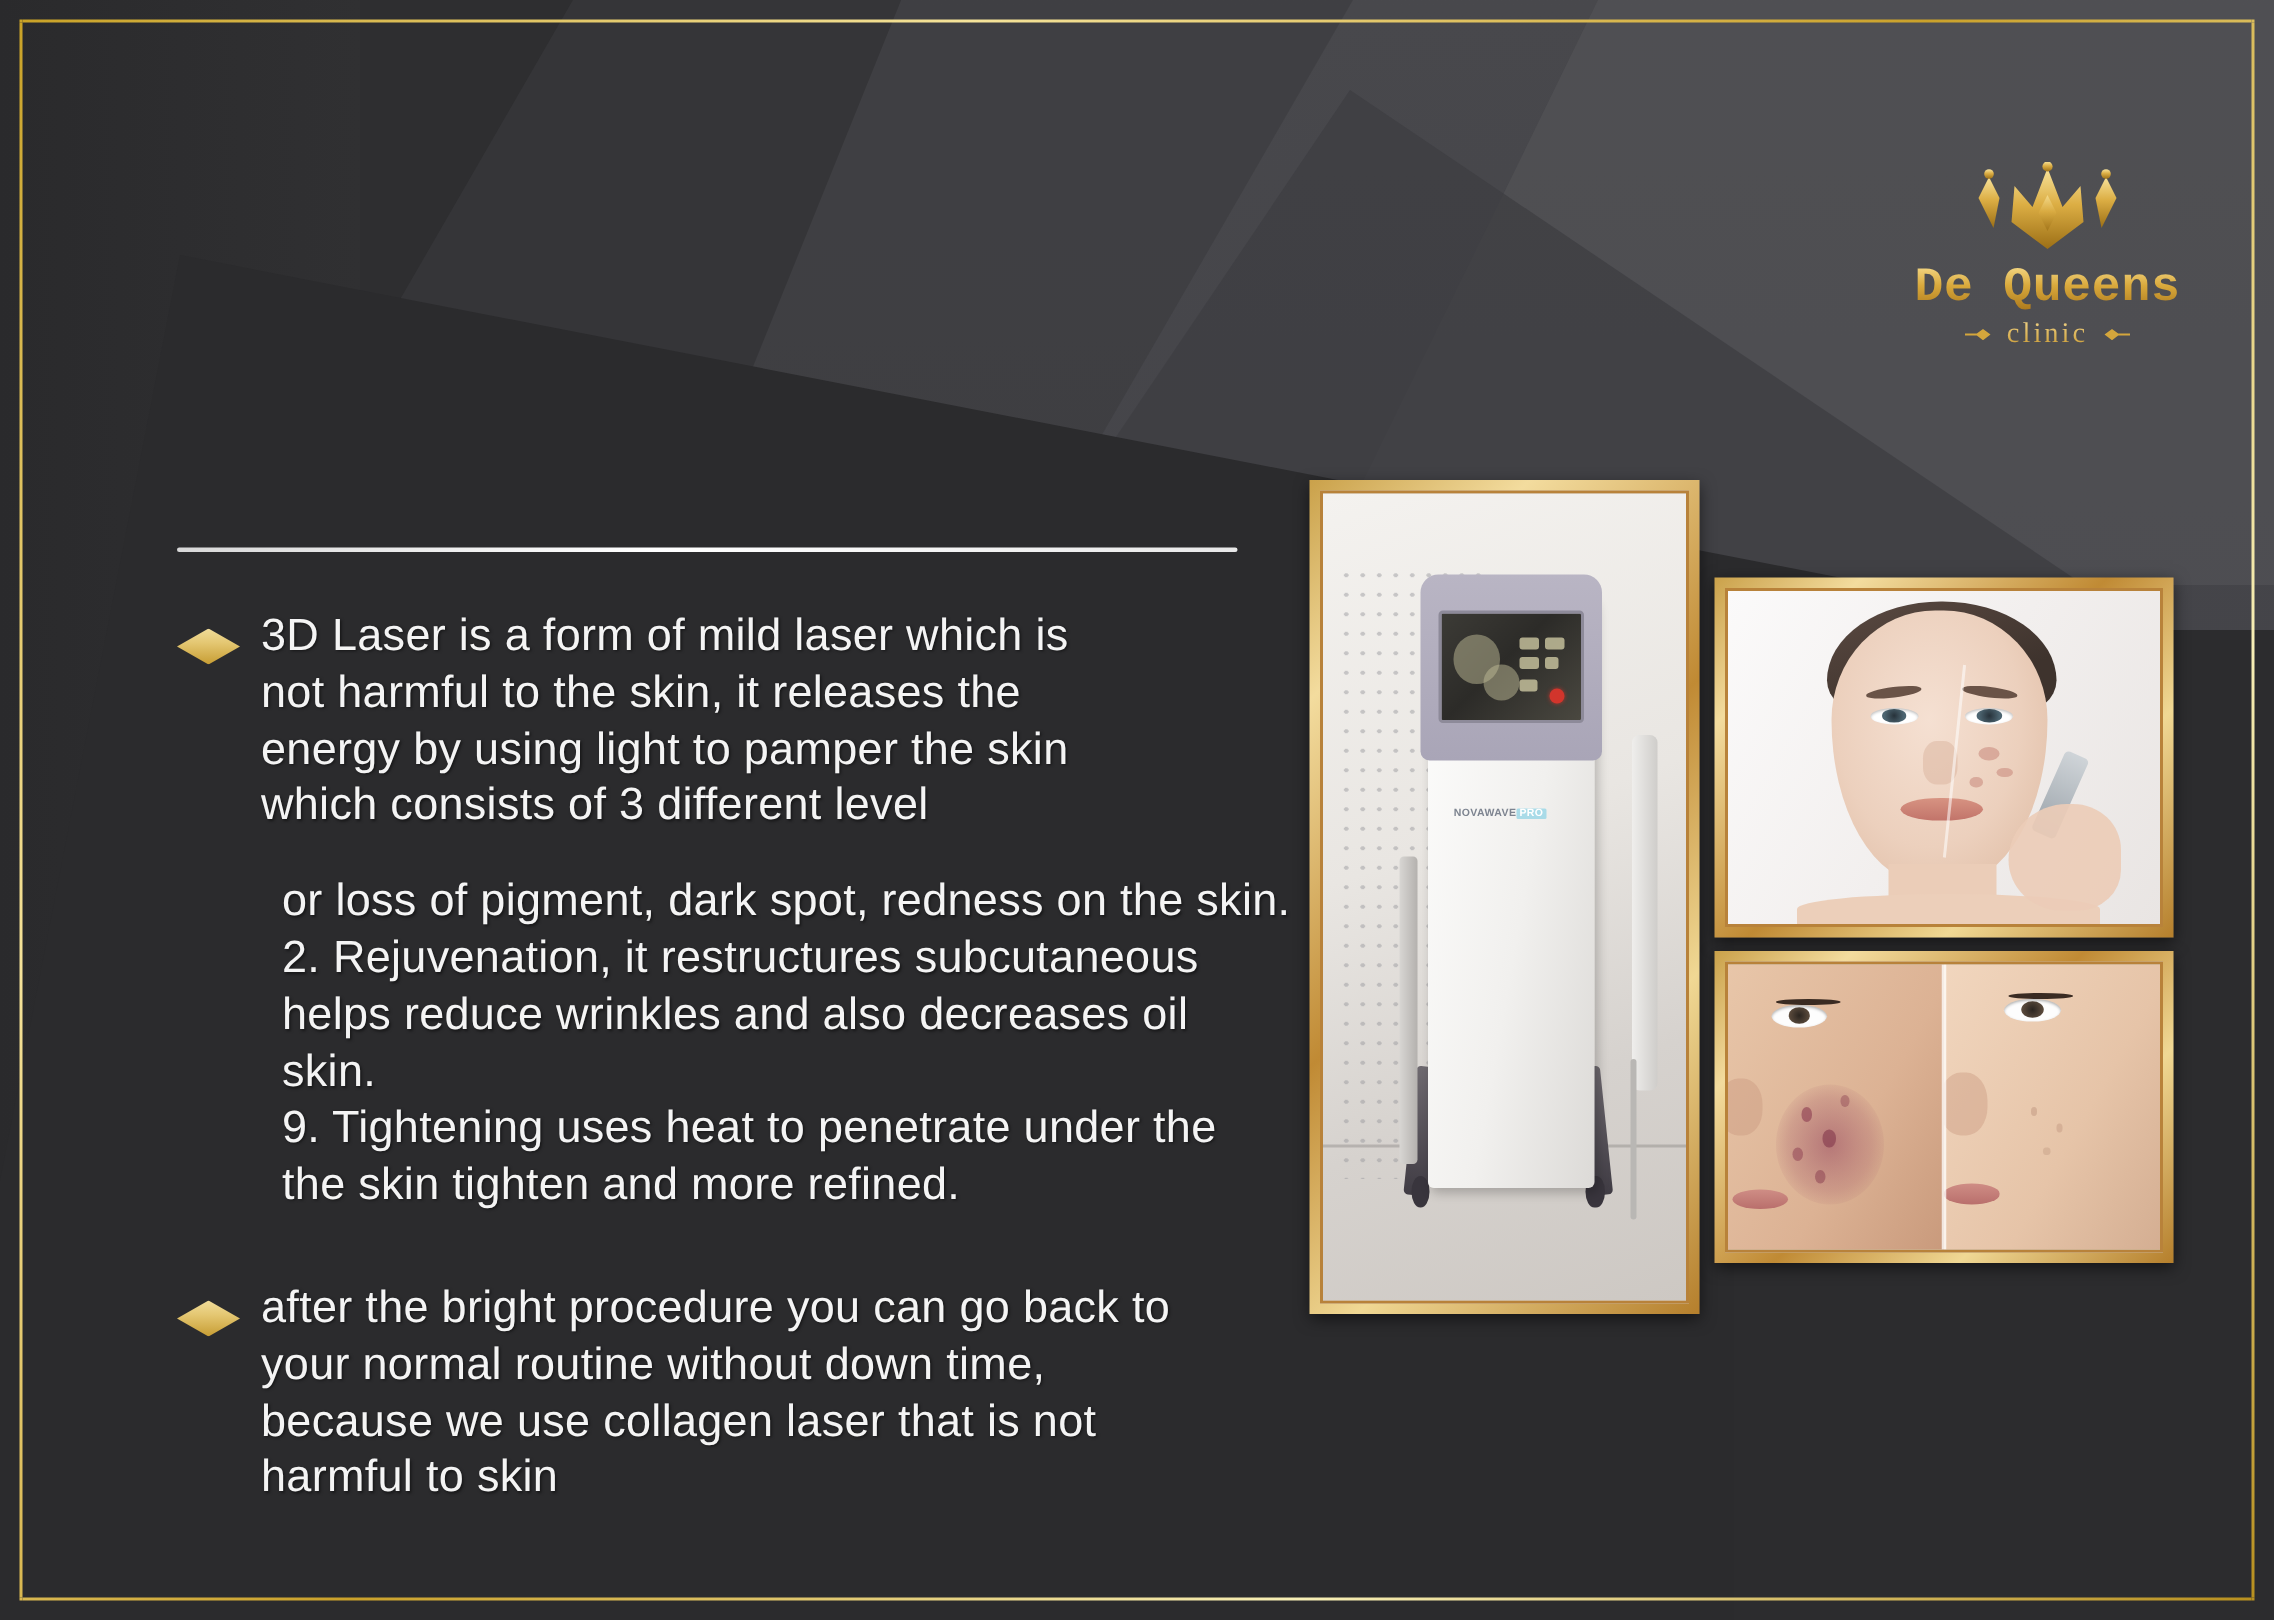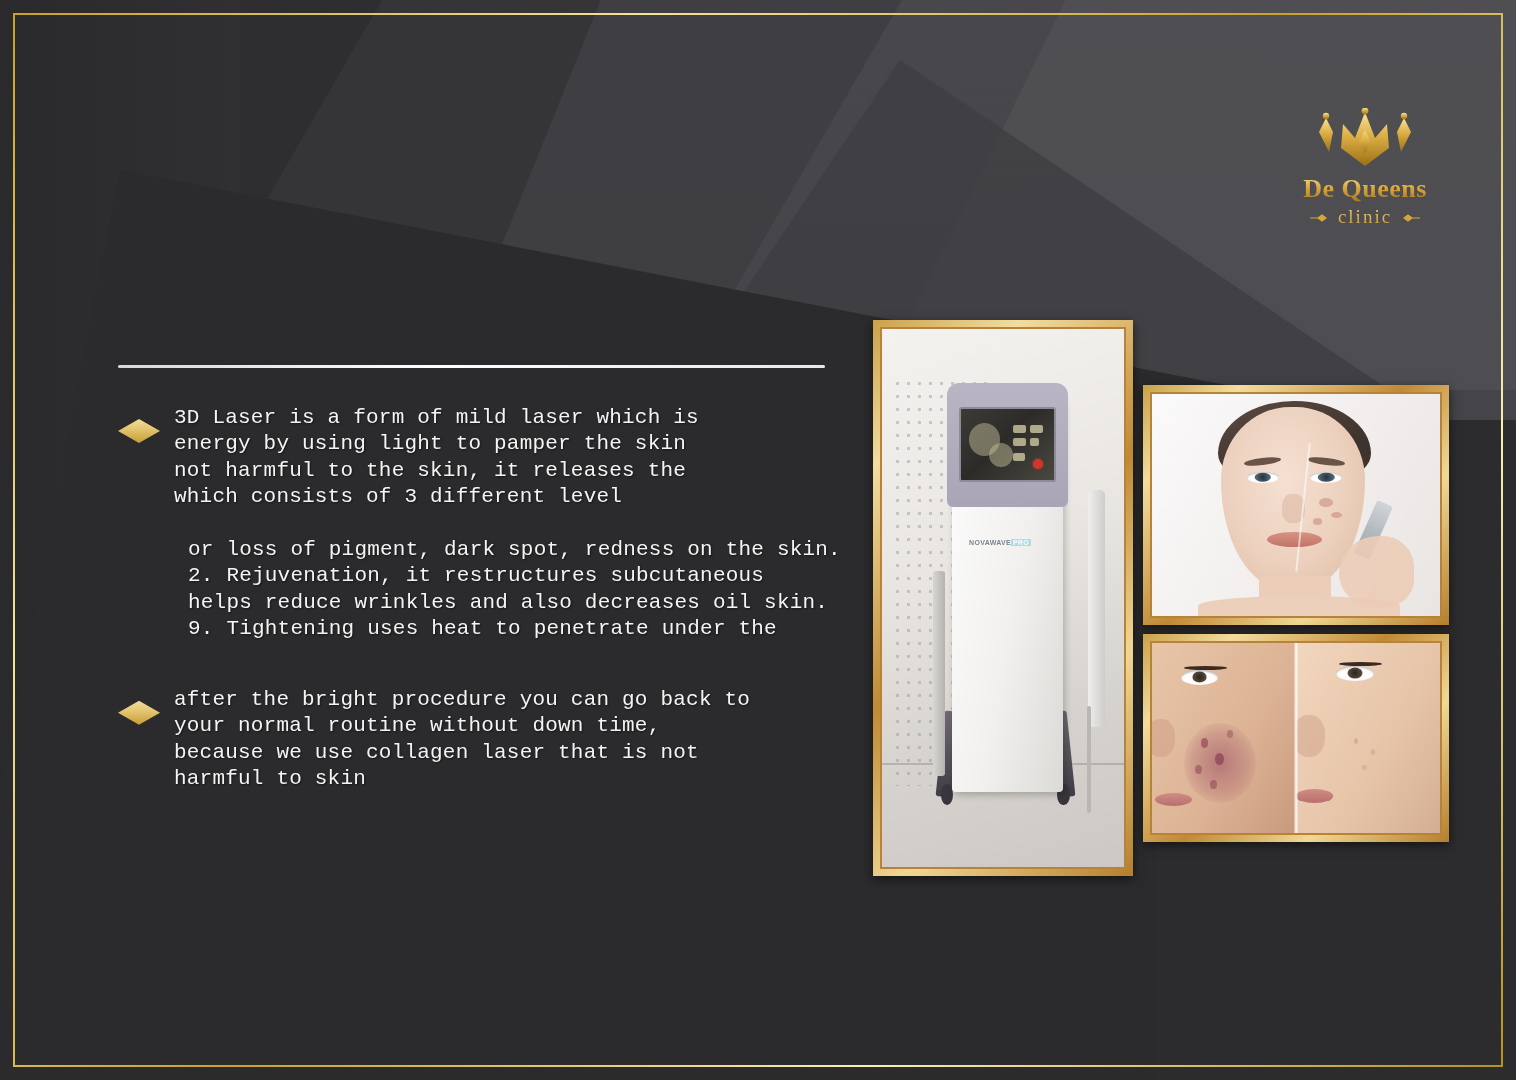--- a/index.html
+++ b/index.html
@@ -77,23 +77,23 @@
   .logo {
     position:absolute;
     top:108px; right:46px;
     width:210px;
     text-align:center;
     line-height:1;
   }
   .crown { display:block; margin:0 auto 6px; }
   .logo-name {
     display:block;
-    font-family:Liberation Serif, serif;
+    font-family:Liberation Mono, monospace;
     font-weight:bold;
-    font-size:26px;
+    font-size:32px;
     letter-spacing:.5px;
     background:linear-gradient(180deg,#f6dc8d 0%, #d9a93c 45%, #a9761a 100%);
     -webkit-background-clip:text; background-clip:text;
     color:transparent;
     -webkit-text-fill-color:transparent;
   }
   .logo-sub-wrap {
     display:flex; align-items:center; justify-content:center;
     gap:8px; margin-top:5px;
   }
@@ -137,22 +137,22 @@
   .diamond {
     flex:0 0 auto;
     width:42px; height:24px;
     margin-top:14px; margin-right:14px;
     background:linear-gradient(180deg,#f0dc9a 0%, #e4c772 40%, #c79d33 100%);
     box-shadow:0 1px 2px rgba(0,0,0,.6);
     clip-path:polygon(50% 0%, 100% 50%, 50% 100%, 0% 50%);
   }
 
   .para {
-    font-family:Liberation Mono, monospace;
-    font-size:21px;
+    font-family:Liberation Sans, sans-serif;
+    font-size:30px;
     line-height:1.26;
     color:#f4f4f4;
     letter-spacing:.2px;
     text-shadow:1px 1px 2px rgba(0,0,0,.5);
   }
   .para.indent { padding-left:70px; }
   .para.spaced { margin-top:26px; }
   .para .ln { display:block; }
 
   
@@ -419,32 +419,33 @@
 
   <div class="title-rule"></div>
 
   <div class="content">
 
     <div class="bullet-block">
       <div class="diamond"></div>
       <div>
         <p class="para">
           <span class="ln">3D Laser is  a form of mild laser which is</span>
+          <span class="ln">not harmful to the skin, it releases the</span>
           <span class="ln">energy by using light to pamper the skin</span>
-          <span class="ln">not harmful to the skin, it releases the</span>
           <span class="ln">which consists of 3 different level</span>
         </p>
       </div>
     </div>
 
     <p class="para indent spaced">
       <span class="ln">or loss of pigment, dark spot, redness on the skin.</span>
       <span class="ln">2. Rejuvenation, it restructures subcutaneous</span>
       <span class="ln">helps reduce wrinkles and also decreases oil skin.</span>
       <span class="ln">9. Tightening uses heat to penetrate under the</span>
+      <span class="ln">the skin tighten and more refined.</span>
     </p>
 
     <div class="bullet-block" style="margin-top:44px;">
       <div class="diamond"></div>
       <div>
         <p class="para">
           <span class="ln">after the bright procedure you can go back to</span>
           <span class="ln">your normal routine without down time,</span>
           <span class="ln">because we use collagen laser that is not</span>
           <span class="ln">harmful to skin</span>

